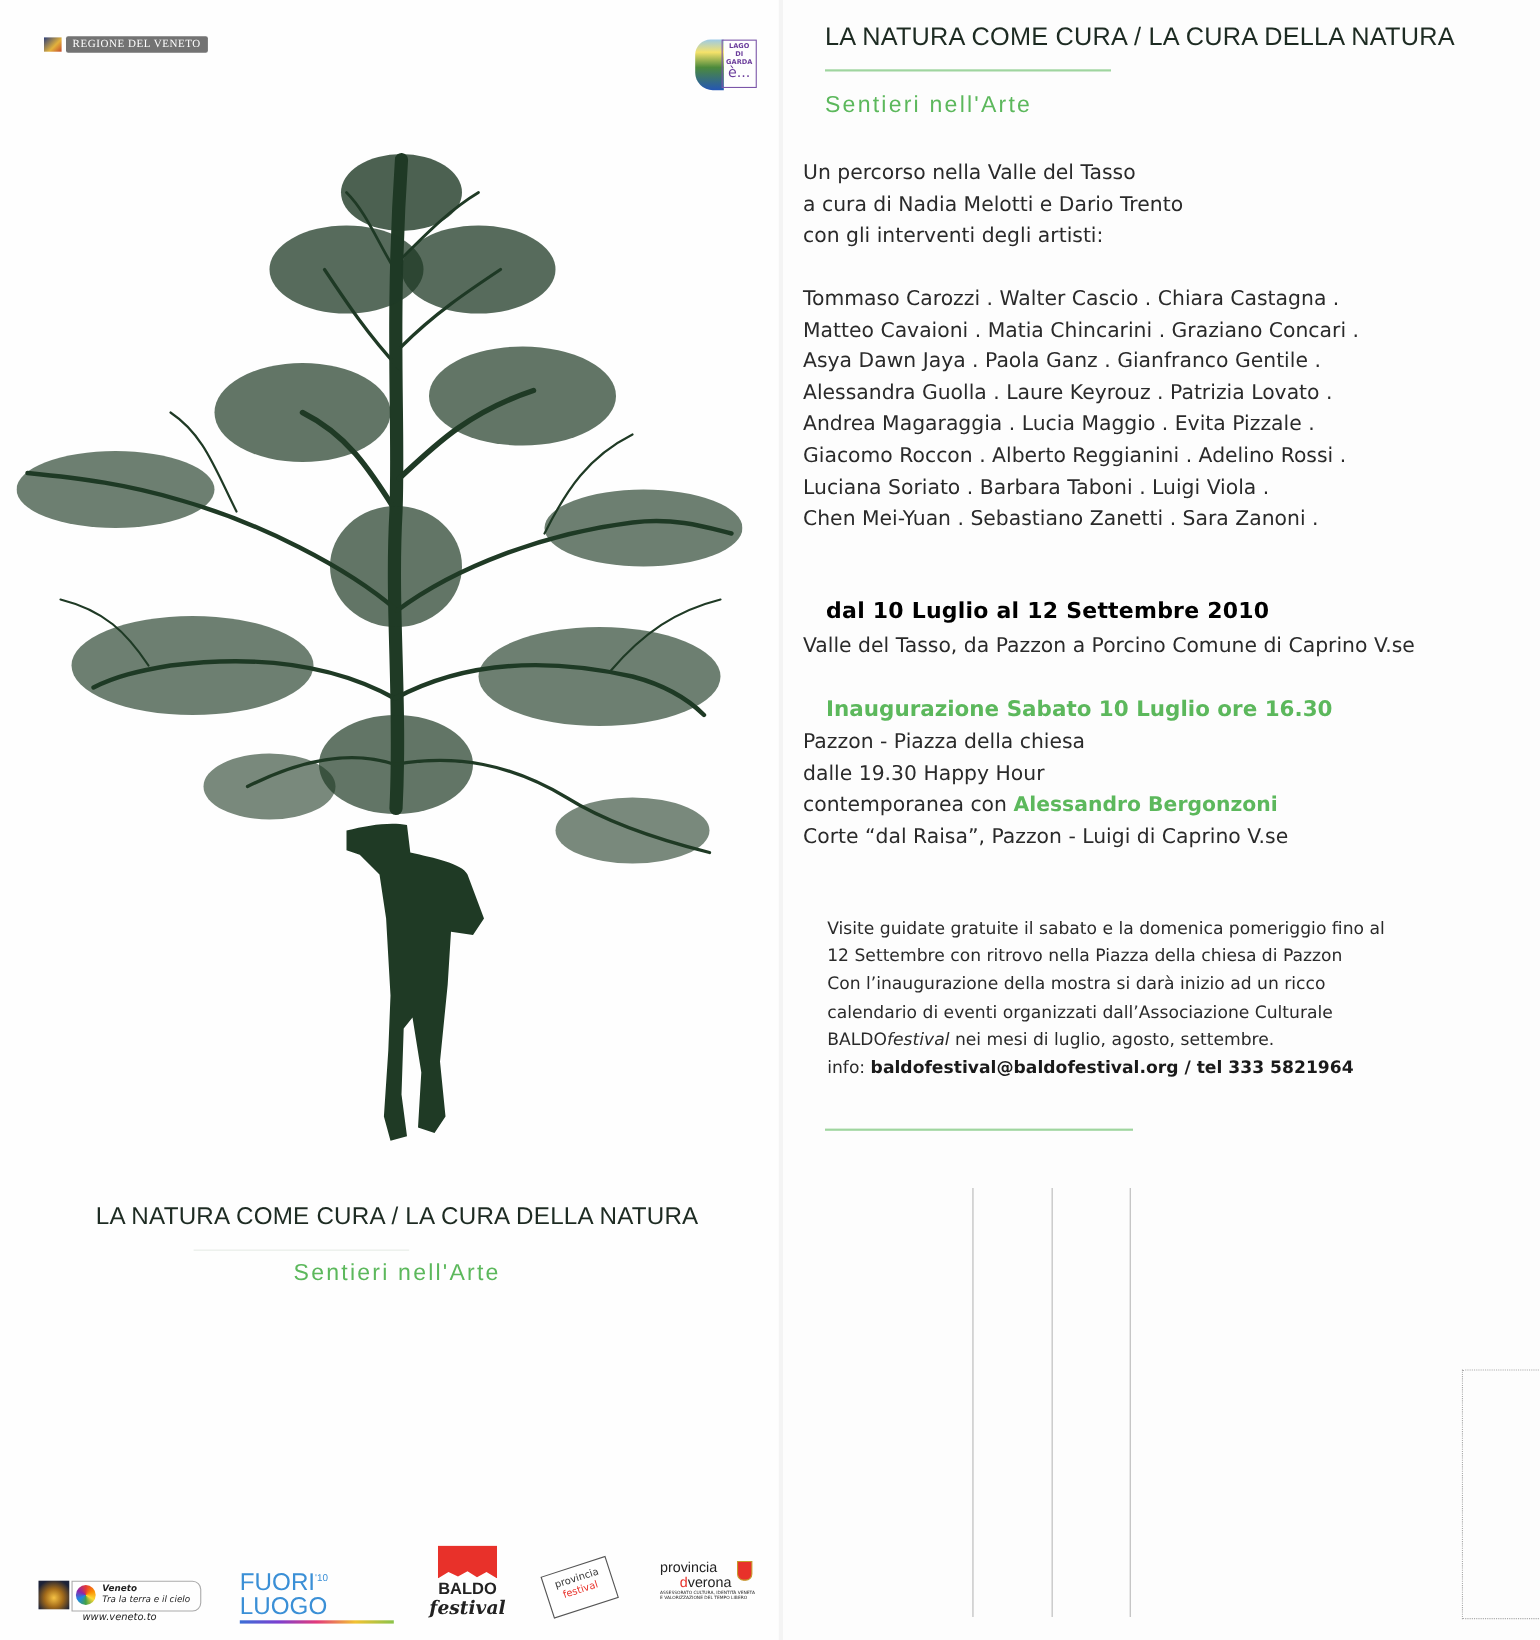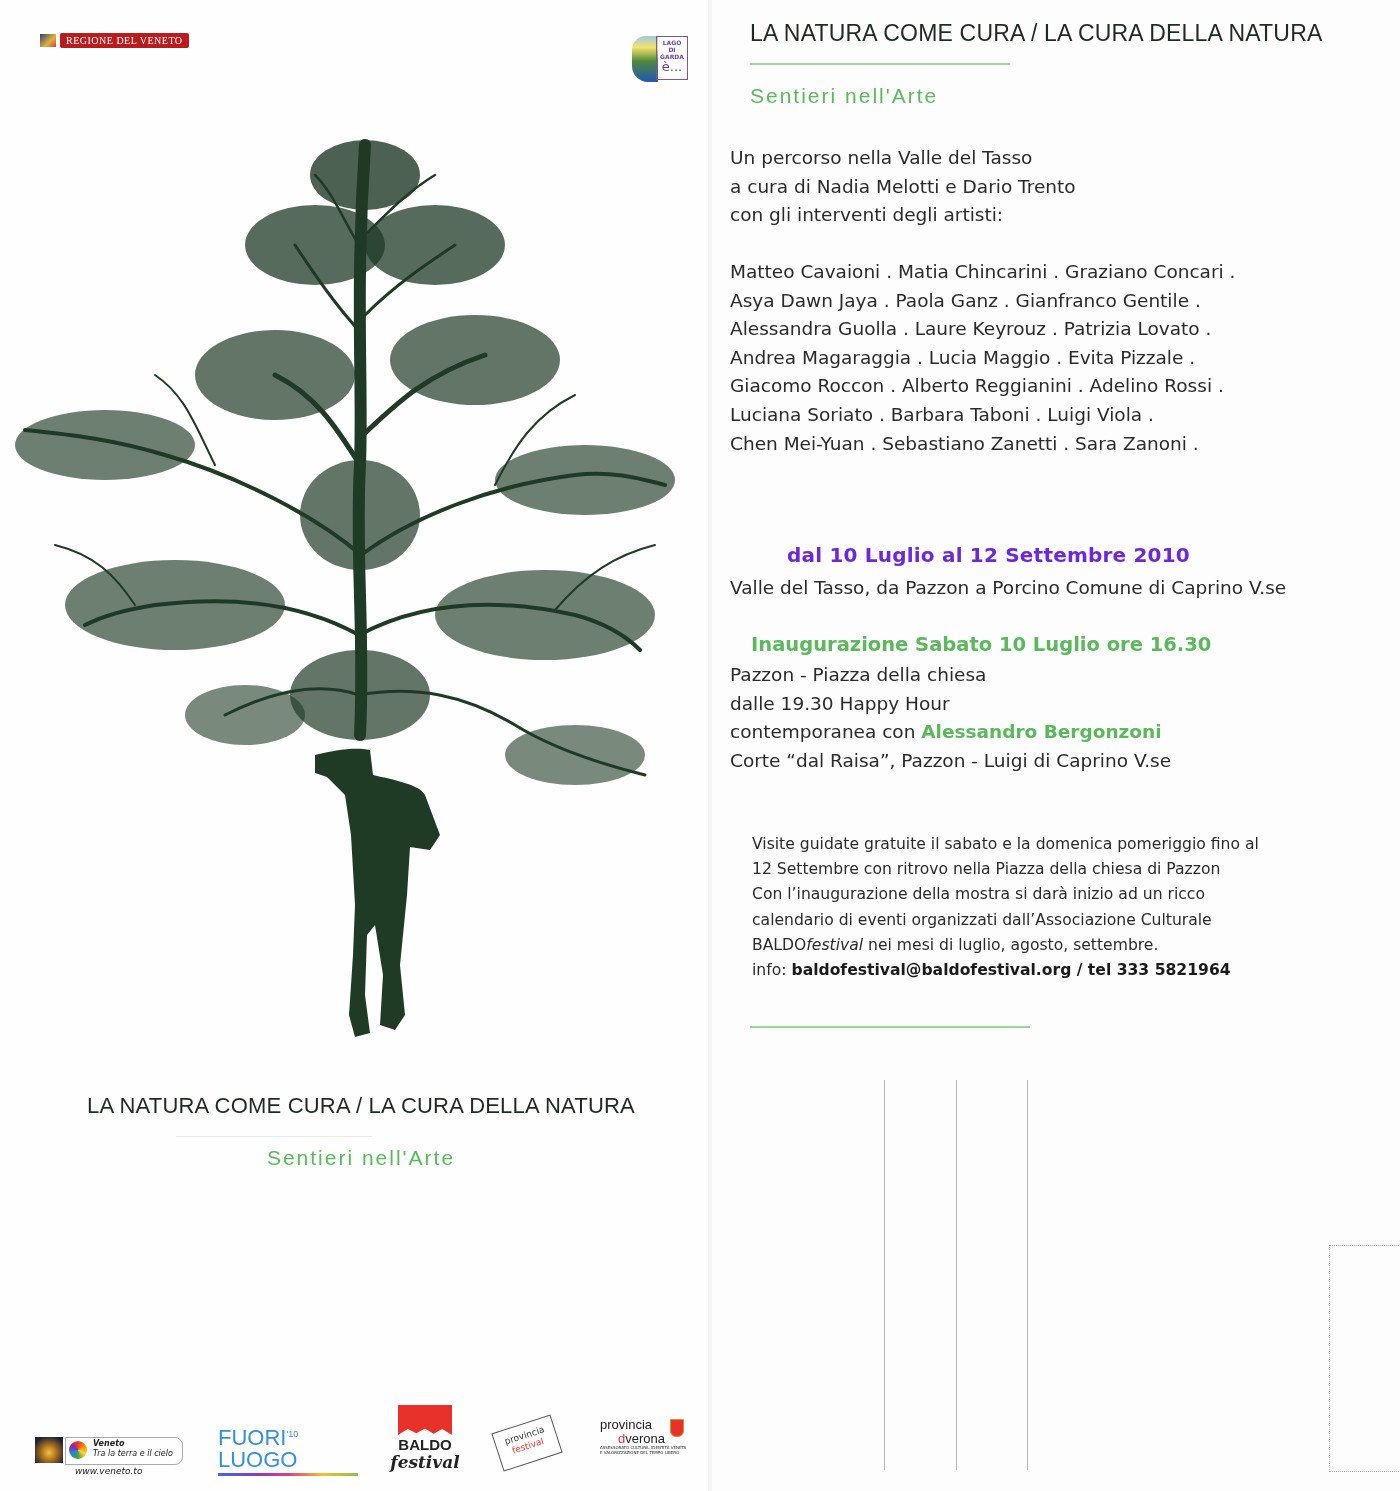--- a/index.html
+++ b/index.html
@@ -7,21 +7,21 @@
     width: 1400px; height: 1491px; position: relative; overflow: hidden;
     background: #ffffff; font-family: "DejaVu Sans", sans-serif; color: #2a2a2a;
   }
   .panel-left { position: absolute; left: 0; top: 0; width: 708px; height: 1491px; background: #fefefe; }
   .panel-right { position: absolute; left: 712px; top: 0; width: 688px; height: 1491px; background: #fdfdfd; }
   .fold { position: absolute; left: 708px; top: 0; width: 4px; height: 1491px; background: #f4f4f4; }
 
   
   .rv-logo { position: absolute; left: 40px; top: 33px; display: flex; align-items: center; gap: 4px; }
   .rv-crest { width: 16px; height: 13px; background: linear-gradient(135deg,#2c3e7a 0%,#e3b23c 60%,#c64a2a 100%); }
-  .rv-banner { background: #b91c1c; color: #fff; font-family: "Liberation Serif", serif; font-size: 10px;
+  .rv-banner { background: #737373; color: #fff; font-family: "Liberation Serif", serif; font-size: 10px;
     padding: 2px 6px; letter-spacing: 0.5px; border-radius: 2px; }
 
   
   .garda-logo { position: absolute; left: 632px; top: 36px; width: 58px; height: 46px; }
   .garda-wave { position: absolute; left: 0; top: 0; width: 26px; height: 46px;
     background: linear-gradient(180deg,#9ecbe6 0%,#f5e26a 25%,#4c8a3c 55%,#2456b4 100%); border-radius: 14px 0 0 16px; }
   .garda-box { position: absolute; left: 24px; top: 0; width: 32px; height: 44px; border: 1px solid #7b55a8;
     color: #6c3e9c; font-size: 6px; font-weight: bold; text-align: center; line-height: 7px; padding-top: 2px; box-sizing: border-box; }
   .garda-box .e { font-size: 13px; line-height: 14px; font-weight: normal; }
 
@@ -67,21 +67,21 @@
   .sp-provvr .small { font-size: 4px; color: #222; line-height: 5px; }
 
   
   .r-title { position: absolute; left: 750px; top: 20px; font-family: "Liberation Sans", sans-serif; font-size: 23px;
     color: #1d2b22; letter-spacing: 0.2px; white-space: nowrap; }
   .r-rule { position: absolute; left: 750px; top: 63px; width: 260px; height: 2px; background: #9fd59f; }
   .r-sub { position: absolute; left: 750px; top: 84px; font-family: "Liberation Sans", sans-serif; font-size: 21px; color: #5cb85c; letter-spacing: 2px; }
   .r-block { position: absolute; left: 730px; font-family: "DejaVu Sans", sans-serif; font-size: 18.5px; line-height: 28.6px; color: #2a2a2a; white-space: nowrap; }
   .intro { top: 144px; }
   .artists { top: 258px; }
-  .dates-title { position: absolute; left: 751px; top: 543px; font-family: "DejaVu Sans", sans-serif; font-weight: bold; font-size: 20px; color: #6d28d9; letter-spacing: 0.2px; white-space: nowrap; margin-left: 36px; }
+  .dates-title { position: absolute; left: 751px; top: 543px; font-family: "DejaVu Sans", sans-serif; font-weight: bold; font-size: 20px; color: #000000; letter-spacing: 0.2px; white-space: nowrap; }
   .dates-place { top: 574px; text-align: right; }
   .inaug-title { position: absolute; left: 751px; top: 633px; font-family: "DejaVu Sans", sans-serif; font-weight: bold; font-size: 19.5px; color: #5cb85c; white-space: nowrap; }
   .inaug { top: 661px; }
   .green { color: #5cb85c; font-weight: bold; }
   .visits { position: absolute; left: 752px; top: 832px; font-family: "DejaVu Sans", sans-serif; font-size: 15.6px; line-height: 25.2px; color: #2a2a2a; white-space: nowrap; }
   .visits .bold { font-weight: bold; color: #1a1a1a; }
   .visits i { font-style: italic; }
   .r-rule2 { position: absolute; left: 750px; top: 1026px; width: 280px; height: 2px; background: #9fd59f; }
 
   
@@ -189,20 +189,21 @@
 <div class="r-rule"></div>
 <div class="r-sub">Sentieri nell'Arte</div>
 
 <div class="r-block intro">
   <div>Un percorso nella Valle del Tasso</div>
   <div>a cura di Nadia Melotti e Dario Trento</div>
   <div>con gli interventi degli artisti:</div>
 </div>
 
 <div class="r-block artists">
+  <div>Tommaso Carozzi . Walter Cascio . Chiara Castagna .</div>
   <div>Matteo Cavaioni . Matia Chincarini . Graziano Concari .</div>
   <div>Asya Dawn Jaya . Paola Ganz . Gianfranco Gentile .</div>
   <div>Alessandra Guolla .  Laure Keyrouz . Patrizia Lovato .</div>
   <div>Andrea Magaraggia . Lucia Maggio . Evita Pizzale .</div>
   <div>Giacomo Roccon . Alberto Reggianini . Adelino Rossi .</div>
   <div>Luciana Soriato . Barbara Taboni . Luigi Viola .</div>
   <div>Chen Mei-Yuan . Sebastiano Zanetti . Sara Zanoni .</div>
 </div>
 
 <div class="dates-title">dal 10 Luglio al 12 Settembre 2010</div>

